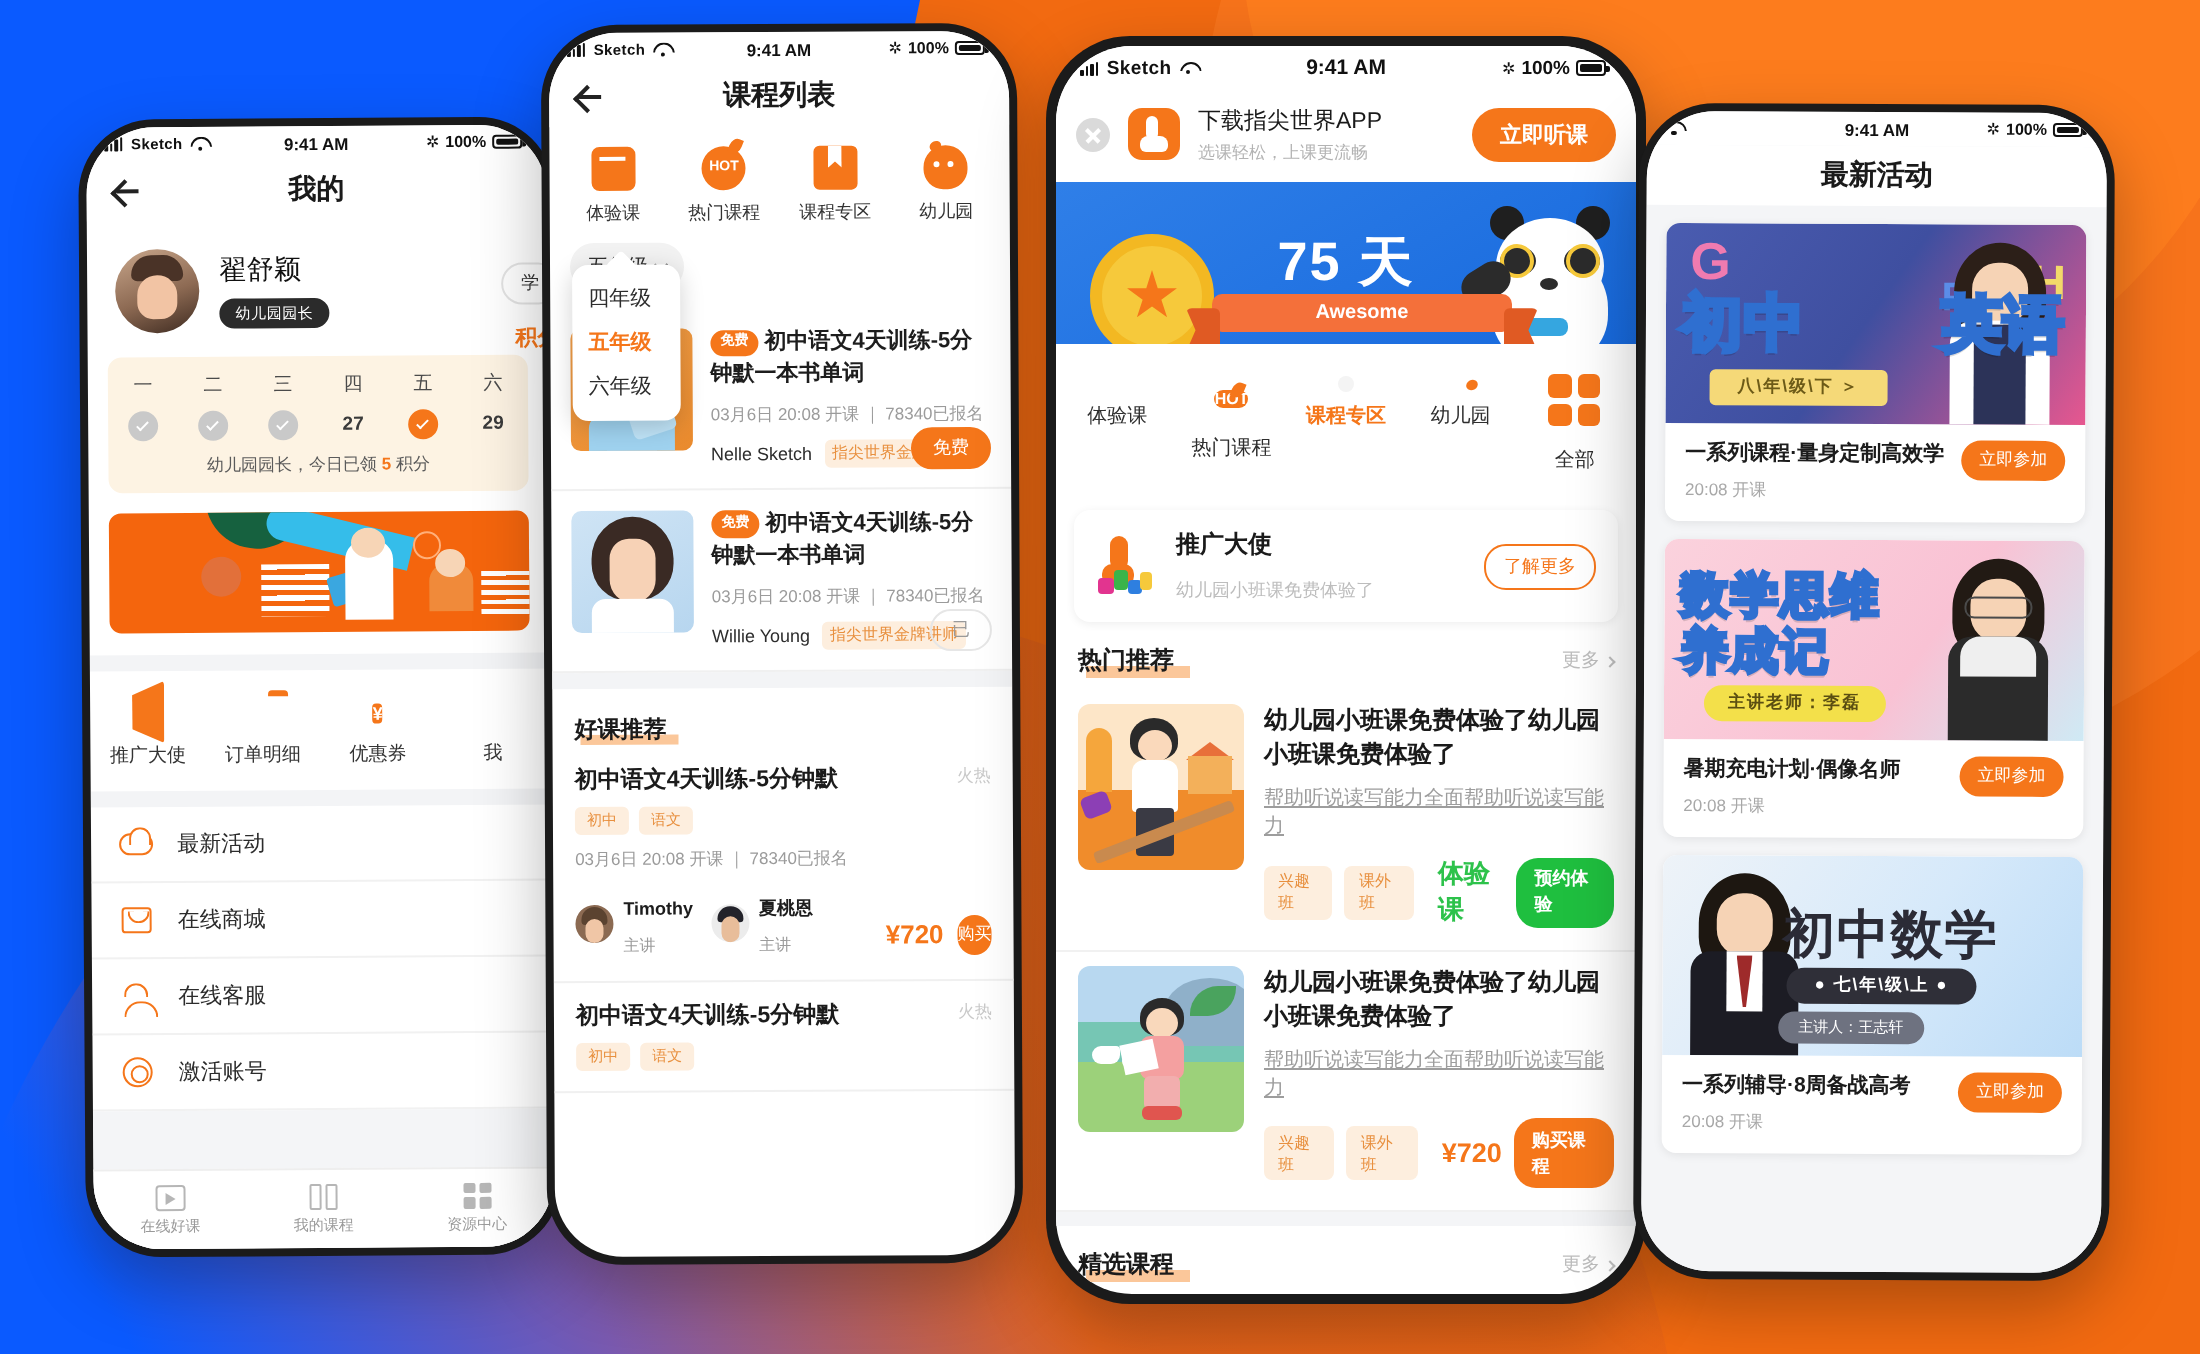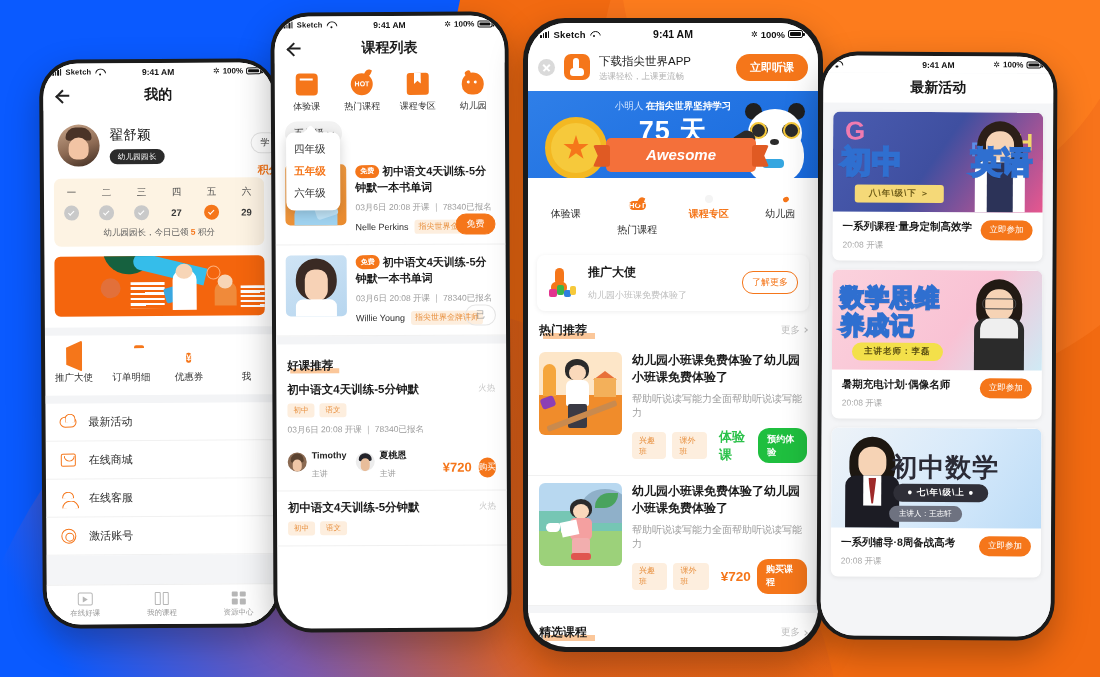--- a/index.html
+++ b/index.html
@@ -307,23 +307,23 @@
   .p3-appt1 { font-size:11.5px; font-weight:400; color:#1a1a1a; }
   .p3-appt2 { font-size:8.5px; color:#b3b3b3; margin-top:2px; }
   .p3-appbtn { background:#f5761a; color:#fff; font-size:11px; font-weight:700; padding:6px 14px; border-radius:15px; }
 
   .p3-hero { margin:0; height:108px; background:linear-gradient(150deg,#2f7fe8,#1769dd); position:relative; overflow:hidden;}
   .p3-hero .h1t { position:absolute; left:0; right:0; top:9px; text-align:center; font-size:9.5px; color:#d3e6ff; }
   .p3-hero .h1t b { color:#fff; font-weight:700; }
   .p3-hero .h2t { position:absolute; left:0; right:0; top:22px; text-align:center; font-size:27px; color:#fff; font-weight:700; letter-spacing:1px;}
   .p3-hero .dots { position:absolute; left:80px; right:80px; top:58px; height:2px; background:repeating-linear-gradient(90deg,#9cc6f5 0 3px,transparent 3px 7px);}
   .p3-hero .ribbon {
-    position:absolute; left:78px; bottom:6px; width:150px; height:34px;
-    background:#f4703a; border-radius:5px; color:#fff; font-weight:700; font-size:15px;
-    display:flex; align-items:center; justify-content:center; font-style:italic;
+    position:absolute; left:78px; bottom:6px; width:150px; height:19px;
+    background:#f4703a; border-radius:5px; color:#fff; font-weight:700; font-size:10px;
+    display:flex; align-items:center; justify-content:center; 
   }
   .p3-hero .ribbon::before,.p3-hero .ribbon::after{content:"";position:absolute;top:7px;width:17px;height:22px;background:#e05a23;border-radius:3px;}
   .p3-hero .ribbon::before{left:-13px;clip-path:polygon(0 0,100% 0,100% 100%,0 100%,28% 50%)}
   .p3-hero .ribbon::after{right:-13px;clip-path:polygon(0 0,100% 0,72% 50%,100% 100%,0 100%)}
   .p3-hero .coin { position:absolute; left:17px; top:26px; width:62px;height:62px;border-radius:50%;background:#f6c93b;border:6px solid #f3b822;}
   .p3-hero .coin::after{content:"";position:absolute;left:12px;top:12px;width:26px;height:26px;background:#f5761a;clip-path:polygon(50% 0,61% 35%,98% 35%,68% 57%,79% 91%,50% 70%,21% 91%,32% 57%,2% 35%,39% 35%);}
   .p3-hero .panda { position:absolute; right:4px; top:8px; width:78px;height:86px; }
   .p3-hero .pbody{position:absolute;left:10px;top:26px;width:58px;height:58px;background:#fff;border-radius:50% 50% 44% 44%;}
   .p3-hero .phead{position:absolute;left:12px;top:10px;width:54px;height:48px;background:#fff;border-radius:50%;}
   .p3-hero .pear{position:absolute;top:4px;width:17px;height:17px;background:#1f1f1f;border-radius:50%;}
@@ -381,21 +381,21 @@
   .p3-th-b .swan{position:absolute;left:7px;top:40px;width:14px;height:9px;background:#fff;border-radius:9px 4px 9px 9px;}
   .p3-th-b .swan2{position:absolute;left:22px;top:44px;width:11px;height:7px;background:#fff;border-radius:7px 3px 7px 7px;}
   .p3-th-b .head{position:absolute;left:31px;top:16px;width:22px;height:19px;background:#2a2a2a;border-radius:50% 50% 40% 40%;}
   .p3-th-b .face{position:absolute;left:34px;top:21px;width:16px;height:15px;background:#f9d8bb;border-radius:50%;}
   .p3-th-b .body{position:absolute;left:31px;top:35px;width:22px;height:22px;background:#f4a0a0;border-radius:5px;}
   .p3-th-b .paper{position:absolute;left:22px;top:38px;width:17px;height:15px;background:#fff;transform:rotate(-12deg);}
   .p3-th-b .legs{position:absolute;left:33px;top:55px;width:18px;height:17px;background:#f2aeae;border-radius:3px;}
   .p3-th-b .shoes{position:absolute;left:32px;top:70px;width:20px;height:7px;background:#e0554f;border-radius:3px;}
   .p3-ibody { flex:1; min-width:0; position:relative; }
   .p3-ititle { font-size:12px; font-weight:700; color:#1a1a1a; line-height:1.42; }
-  .p3-idesc { font-size:10px; color:#9d9d9d; margin-top:6px; }
+  .p3-idesc { font-size:10px; color:#9d9d9d; margin-top:6px;text-decoration:underline; }
   .p3-irow { display:flex; align-items:center; gap:6px; margin-top:8px; }
   .p3-tag { background:#fdeede; color:#e8903f; font-size:8px; padding:2.5px 7px; border-radius:4px; }
   .p3-spacer { flex:1; }
   .p3-green { color:#2dc24b; font-size:13px; font-weight:700; }
   .p3-gbtn { background:#1fbf3f; color:#fff; font-size:9px; font-weight:700; padding:4.5px 9px; border-radius:11px; }
   .p3-price { color:#f5761a; font-size:13.5px; font-weight:700; }
   .p3-obtn { background:#f5761a; color:#fff; font-size:9px; font-weight:700; padding:4.5px 9px; border-radius:11px; }
   .p3-gapbar { height:9px; background:#f4f5f7; }
 
   
@@ -676,21 +676,21 @@
         <div class="p2-thumb th1">
             <span class="cloth"></span>
             <span class="hand"></span>
           </div>
         <div class="p2-cinfo">
           <div class="p2-ctitle">
             <span class="badge-free">免费</span><span>初中语文4天训练-5分钟默一本书单词</span>
           </div>
           <div class="p2-cmeta">03月6日 20:08 开课 ｜ 78340已报名</div>
           <div class="p2-cteach">
-            <span>Nelle Perkins</span>
+            <span>Nelle Sketch</span>
             <span class="hl">指尖世界金牌讲师</span>
           </div>
         </div>
         <div class="p2-cbtn solid">免费</div>
       </div>
 
       <div class="p2-course">
         <div class="p2-thumb th2">
             <span class="cloth"></span>
           </div>
@@ -780,21 +780,20 @@
       <span class="p3-close"></span>
       <span class="p3-applogo"></span>
       <span class="p3-apptext">
         <span class="p3-appt1">下载指尖世界APP</span>
         <span class="p3-appt2" style="display:block">选课轻松，上课更流畅</span>
       </span>
       <span class="p3-appbtn">立即听课</span>
     </div>
 
     <div class="p3-hero">
-      <div class="h1t"><span>小明人 </span><b>在指尖世界坚持学习</b></div>
       <div class="h2t">75 天</div>
       <div class="dots"></div>
       <div class="coin"></div>
       <div class="panda">
         <span class="pear l"></span>
           <span class="pear r"></span>
         <span class="pbody"></span>
           <span class="phead"></span>
         <span class="peye l"></span>
           <span class="peye r"></span>
@@ -817,20 +816,29 @@
         <div class="p3-cl">热门课程</div>
       </div>
       <div>
         <span class="p3-ci-wrap active"><span class="p3-ci ci-book"></span></span>
         <div class="p3-cl active">课程专区</div>
       </div>
       <div>
         <span class="p3-ci-wrap"><span class="p3-ci ci-baby"></span></span>
         <div class="p3-cl">幼儿园</div>
       </div>
+      <div>
+        <span class="p3-ci-wrap"><span class="p3-ci ci-all">
+              <i></i>
+              <i></i>
+              <i></i>
+              <i></i>
+            </span></span>
+        <div class="p3-cl">全部</div>
+      </div>
     </div>
 
     <div class="p3-promo">
       <span class="p3-promo-ic">
         <span class="hand"></span>
           <span class="palm"></span>
         <span class="d1"></span>
           <span class="d2"></span>
           <span class="d3"></span>
           <span class="d4"></span>

